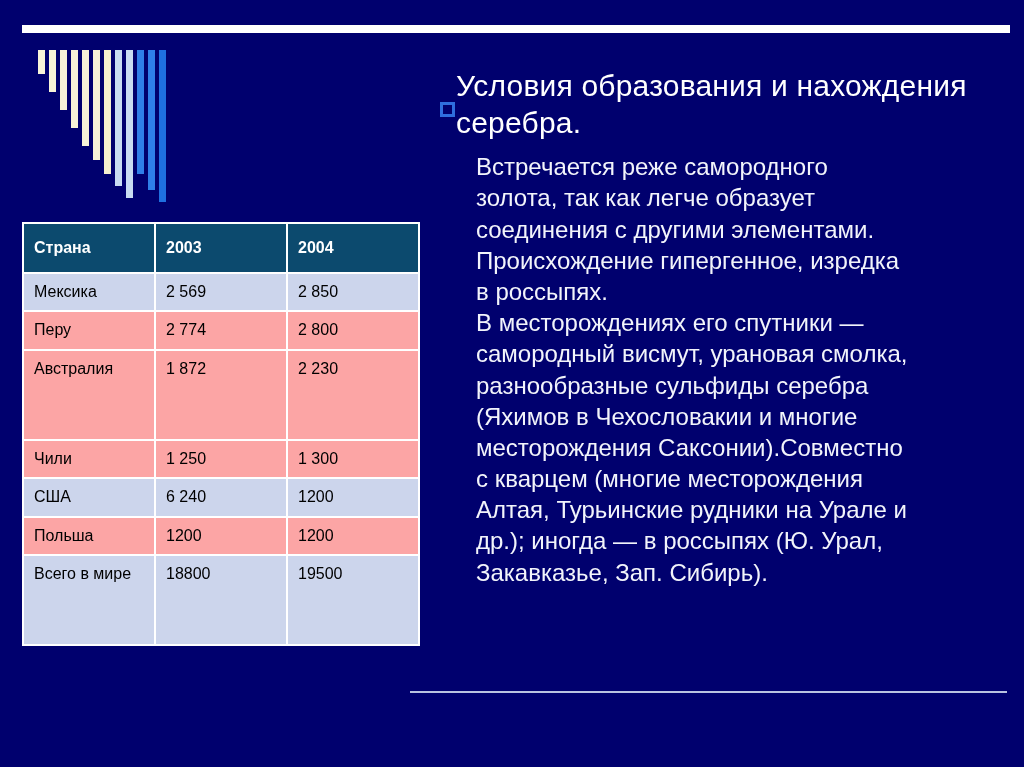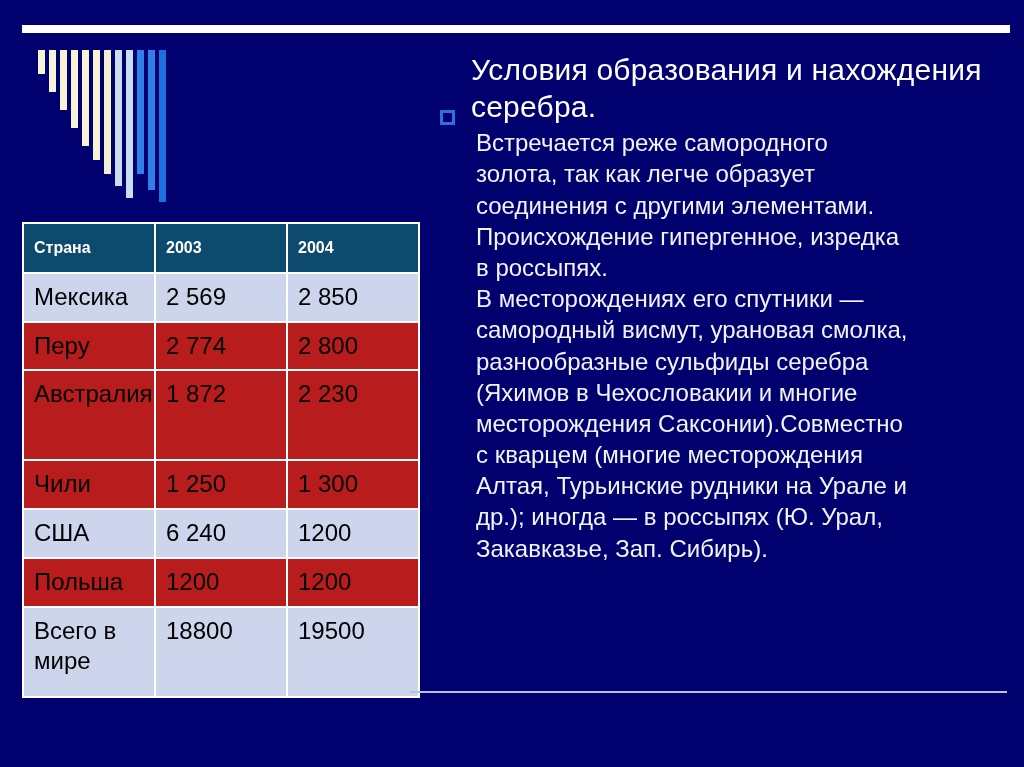--- a/index.html
+++ b/index.html
@@ -67,54 +67,55 @@
     border-spacing: 2px;
     width: 390px;
     table-layout: fixed;
     background: #ffffff;
   }
   table.data th,
   table.data td {
     padding: 8px 0 8px 10px;
     text-align: left;
     vertical-align: top;
-    font-size: 24px;
+    font-size: 16px;
     line-height: 1.28;
     color: #000000;
   }
   table.data thead th {
     background: #0c4a6e;
     color: #ffffff;
     font-weight: bold;
     height: 32px;
     vertical-align: middle;
     font-size: 16px;
   }
   table.data col.c-country { width: 130px; }
   table.data col.c-y1 { width: 130px; }
   table.data col.c-y2 { width: 130px; }
 
   tr.row-a td { background: #ccd5ec; }
-  tr.row-b td { background: #b91c1c; }
+  tr.row-b td { background: #fca5a5; }
 
   td.country { }
   td.num { padding-left: 14px; }
   tr.tall td { height: 72px; }
 
   
   .content {
     position: absolute;
     left: 440px;
     top: 52px;
     width: 570px;
   }
   .title-row {
     display: flex;
-    align-items: flex-end;
-    gap: 16px;
+    align-items: center;
+    gap: 1px;
+    margin-top: 16px;
   }
   .bullet-square {
     flex: 0 0 auto;
     width: 15px;
     height: 15px;
     margin-top: 10px;
     border: 3px solid #2f6ede;
     box-sizing: border-box;
     background: transparent;
   }
@@ -122,21 +123,21 @@
     color: #ffffff;
     font-size: 30px;
     line-height: 1.22;
     font-weight: normal;
     letter-spacing: 0.2px;
   }
   .body-text {
     color: #f2f4fb;
     font-size: 24px;
     line-height: 1.30;
-    margin: 2px 0 0 36px;
+    margin: 10px 0 0 36px;
     white-space: pre-line;
   }
   .body-text.p2 {
     margin-top: 0;
   }
 </style>
 </head>
 <body>
 
 <div id="slide">

